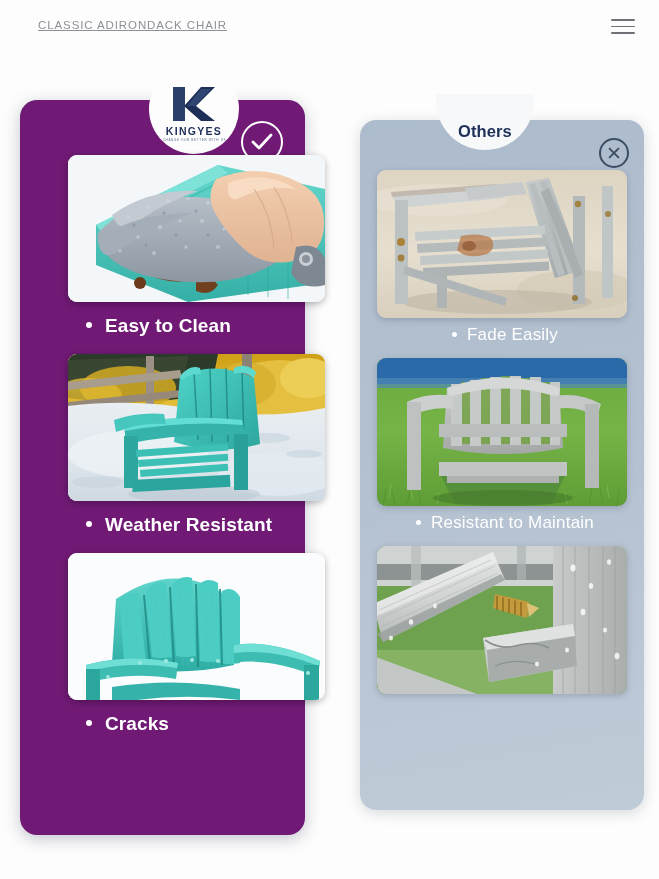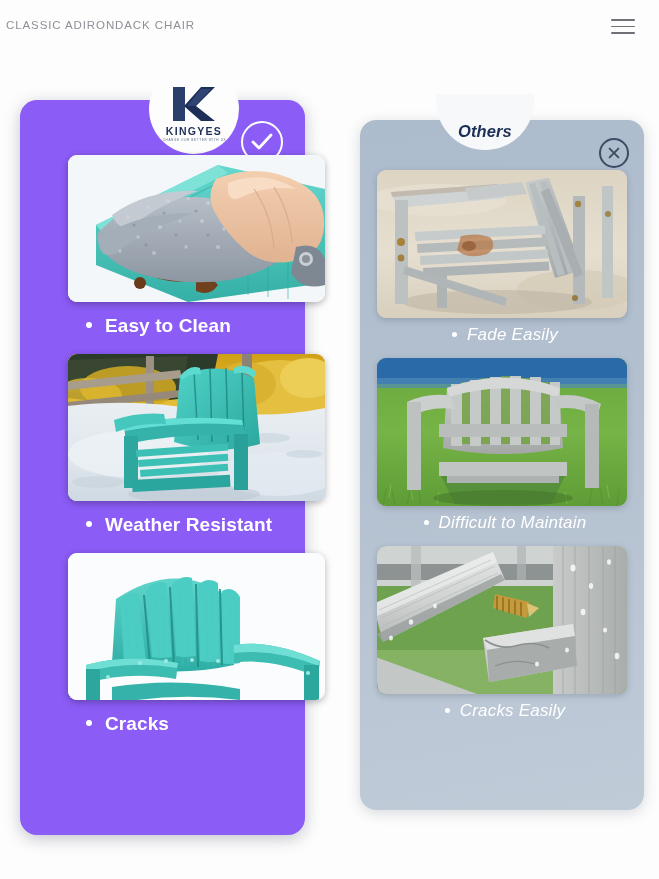--- a/index.html
+++ b/index.html
@@ -10,42 +10,41 @@
     overflow: hidden;
   }
   .page { position: relative; width: 659px; height: 879px; background: #fdfdfd; }
 
   
   .header {
     position: absolute; top: 0; left: 0; width: 659px; height: 52px;
     background: #fdfdfd;
   }
   .header-title {
-    position: absolute; left: 6px; top: 19px;
+    position: absolute; left: 38px; top: 19px;
     font-size: 11.5px; letter-spacing: 0.9px; color: #8d9096;
-    font-weight: 400; white-space: nowrap;
+    font-weight: 400; white-space: nowrap; text-decoration: underline;
   }
   .menu-icon {
     position: absolute; right: 24px; top: 19px;
     width: 24px; height: 16px; cursor: pointer;
   }
   .menu-icon span {
     display: block; width: 24px; height: 1.6px;
     background: #6e7277; margin-bottom: 5px; border-radius: 1px;
   }
   .menu-icon span:last-child { margin-bottom: 0; }
 
   
   .panel-others {
     position: absolute; left: 360px; top: 120px;
     width: 284px; height: 690px;
     background: linear-gradient(170deg,#adbccd 0%,#b3c0cf 45%,#c0cbd8 100%);
     border-radius: 16px;
     box-shadow: 0 3px 14px rgba(60,70,90,0.20);
-    font-style: italic;
   }
   .others-tab {
     position: absolute; left: 76px; top: -26px;
     width: 98px; height: 56px;
     background: #f7f8f9;
     border-radius: 0 0 52px 52px;
     display: flex; align-items: flex-end; justify-content: center;
     padding-bottom: 9px;
   }
   .others-tab-label {
@@ -74,21 +73,21 @@
   .others-label .dot {
     display: inline-block; width: 5px; height: 5px; border-radius: 50%;
     background: #ffffff; vertical-align: middle; margin-right: 10px;
     margin-bottom: 2px;
   }
 
   
   .panel-brand {
     position: absolute; left: 20px; top: 100px;
     width: 285px; height: 735px;
-    background: #8b5cf6;
+    background: #701a75;
     border-radius: 17px;
     box-shadow: 0 4px 16px rgba(30,40,70,0.26);
   }
   .logo-badge {
     position: absolute; left: 129px; top: -36px;
     width: 90px; height: 90px; border-radius: 50%;
     background: #fdfdfd;
     display: flex; flex-direction: column;
     align-items: center; justify-content: center;
   }
@@ -279,21 +278,21 @@
             <rect x="208" y="46" width="14" height="84" fill="#b5bab9"></rect>
 
             <rect x="62" y="104" width="128" height="14" fill="#c0c5c4"></rect>
             <path d="M64 118 l124 0 l-14 28 l-96 0 z" fill="#57903a"></path>
             <rect x="70" y="118" width="112" height="7" fill="#aeb3b2"></rect>
 
             <ellipse cx="126" cy="140" rx="70" ry="8" fill="#3f6f28" opacity="0.45"></ellipse>
           </svg>
         </div>
         <div class="others-label">
-          <span class="dot"></span><span>Difficult to Maintain</span>
+          <span class="dot"></span><span>Resistant to Maintain</span>
         </div>
       </div>
 
       <div class="others-item">
         <div class="others-photo">
           <svg viewBox="0 0 250 148" preserveAspectRatio="none">
             <defs>
               <linearGradient id="plankg" x1="0" y1="0" x2="0" y2="1">
                 <stop offset="0%" stop-color="#e3e5e4"></stop>
                   <stop offset="55%" stop-color="#cfd2d1"></stop>
@@ -358,23 +357,20 @@
               <ellipse cx="206" cy="66" rx="2.4" ry="3.2"></ellipse>
               <ellipse cx="228" cy="84" rx="2" ry="2.6"></ellipse>
               <ellipse cx="240" cy="110" rx="2.4" ry="3.2"></ellipse>
               <ellipse cx="190" cy="104" rx="2" ry="2.6"></ellipse>
               <ellipse cx="34" cy="76" rx="2.2" ry="2.8"></ellipse>
               <ellipse cx="58" cy="60" rx="1.8" ry="2.4"></ellipse>
               <ellipse cx="14" cy="92" rx="2" ry="2.6"></ellipse>
               <ellipse cx="160" cy="118" rx="2" ry="2.6"></ellipse>
             </g>
           </svg>
-        </div>
-        <div class="others-label">
-          <span class="dot"></span><span>Cracks Easily</span>
         </div>
       </div>
 
     </div>
   </div>
 
   <div class="panel-brand">
 
     <div class="logo-badge">
       <svg class="logo-mark" viewBox="0 0 46 38">

